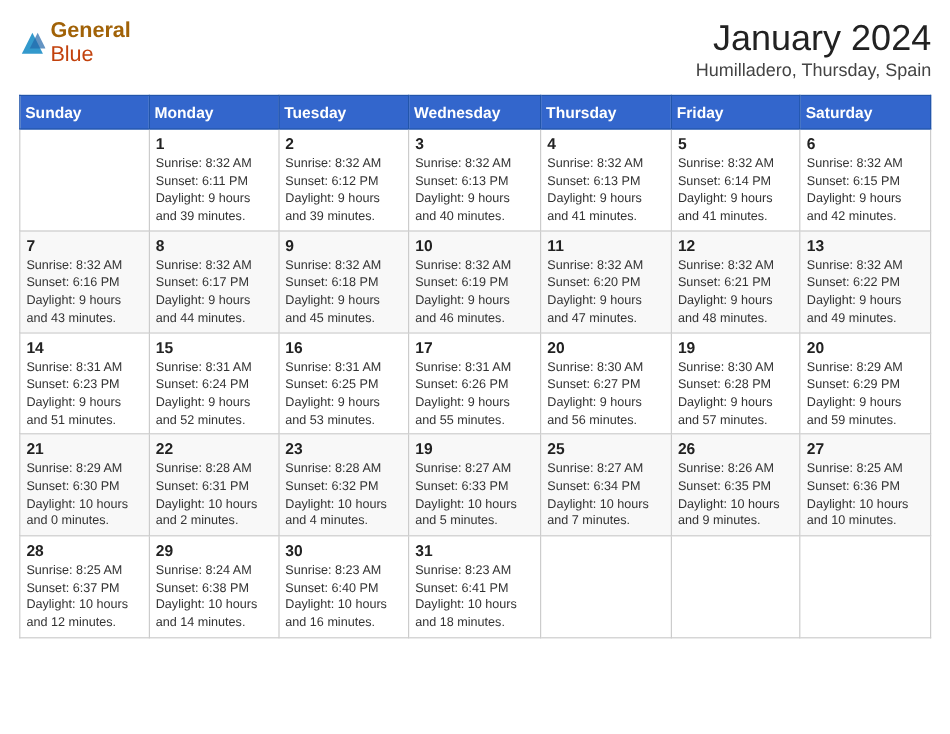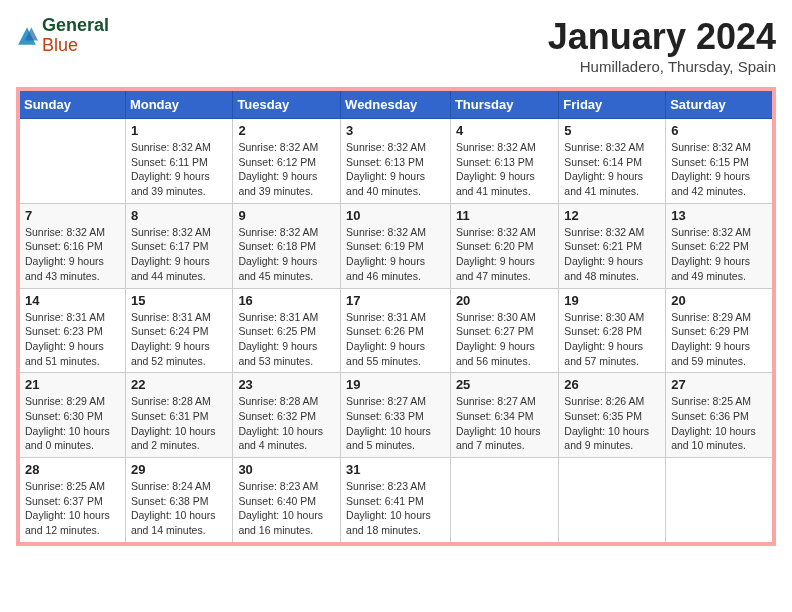--- a/index.html
+++ b/index.html
@@ -17,50 +17,50 @@
       margin-bottom: 12px;
     }
     .logo {
       display: flex;
       align-items: center;
       gap: 4px;
     }
     .logo-text-general {
       font-size: 18px;
       font-weight: bold;
-      color: #14532d;
+      color: #a16207;
       line-height: 1.1;
     }
     .logo-text-blue {
       font-size: 18px;
       font-weight: normal;
       color: #c2410c;
       line-height: 1.1;
       margin-top: 41px;
     }
     .logo-icon {
       width: 22px;
       height: 22px;
     }
     .title-section {
       text-align: right;
     }
     .month-title {
-      font-size: 36px;
-      font-weight: bold;
+      font-size: 30px;
+      font-weight: normal;
       color: #222;
     }
     .location-title {
       font-size: 15px;
       color: #444;
     }
     .calendar-table {
       width: 100%;
       border-collapse: collapse;
-      border: 4px solid #fca5a5;
+      border: 1px solid #fca5a5;
     }
     .calendar-table th {
       background-color: #3366cc;
       color: #fff;
       font-size: 13px;
       font-weight: bold;
       padding: 6px 4px;
       text-align: left;
       border: 1px solid #2255aa;
     }

